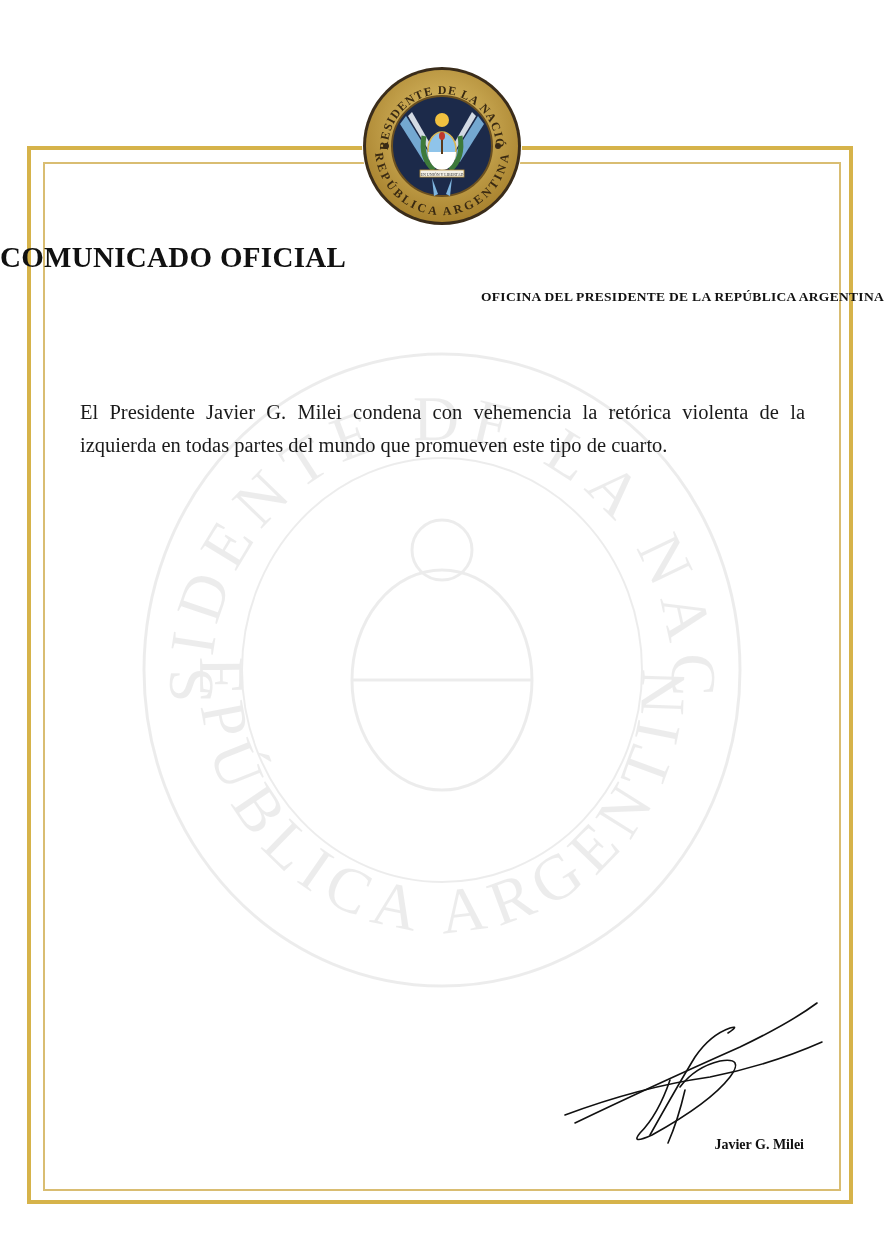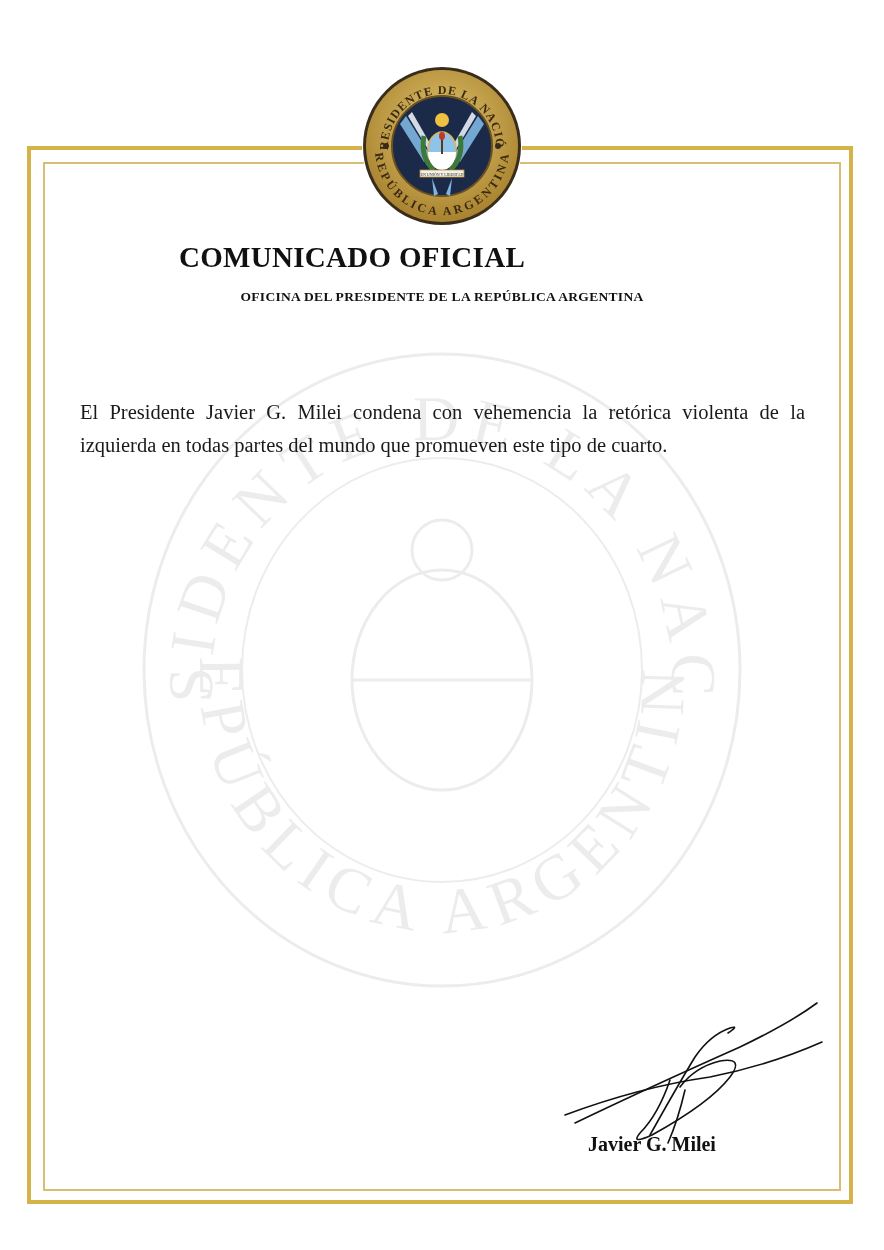--- a/index.html
+++ b/index.html
@@ -16,37 +16,37 @@
       border: 2px solid #d9bd72; box-sizing: border-box;
     }
     .seal {
       position: absolute; left: 362px; top: 66px; width: 160px; height: 160px; border-radius: 50%;
       background: #ffffff; z-index: 3;
     }
     .watermark {
       position: absolute; left: 140px; top: 350px; width: 604px; height: 640px; z-index: 1; opacity: 0.07;
     }
     .title {
-      position: absolute; top: 241px; left: 0; width: 704px; text-align: center;
+      position: absolute; top: 241px; left: 0; width: 704px; text-align: left;
       font-size: 29px; font-weight: bold; letter-spacing: 0.3px; z-index: 2; color: #111;
     }
     .subtitle {
-      position: absolute; top: 289px; left: 0; width: 884px; text-align: center;
+      position: absolute; top: 289px; left: 0; width: 884px; text-align: right;
       font-size: 13.5px; font-weight: bold; letter-spacing: 0.3px; z-index: 2; color: #111;
     }
     .body {
       position: absolute; left: 80px; top: 396px; width: 725px; z-index: 2;
       font-size: 20.5px; line-height: 32.5px; text-align: justify;
       text-align-last: left; color: #1a1a1a;
     }
     .body p { margin: 0 0 45px 0; }
     .sig-svg { position: absolute; left: 560px; top: 995px; width: 270px; height: 160px; z-index: 2; }
     .sig-name {
-      position: absolute; left: 548px; top: 1135px; width: 268px; text-align: left;
-      font-size: 20px; font-weight: bold; line-height: 19px; z-index: 3; color: #111;
+      position: absolute; left: 536px; top: 1135px; width: 268px; text-align: right;
+      font-size: 14px; font-weight: bold; line-height: 19px; z-index: 3; color: #111;
     }
     .sig-name div { padding-left: 40px; }
   </style>
 </head>
 <body>
 
 <div class="frame-outer"></div>
 <div class="frame-inner"></div>
 
 <svg class="watermark" viewBox="0 0 604 640">

